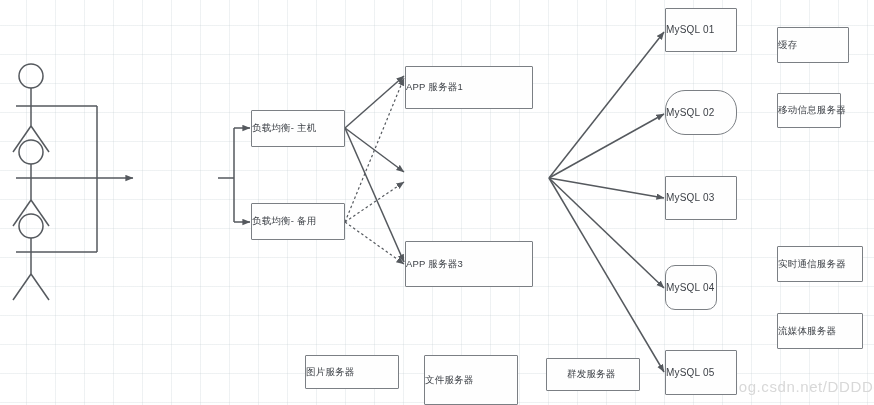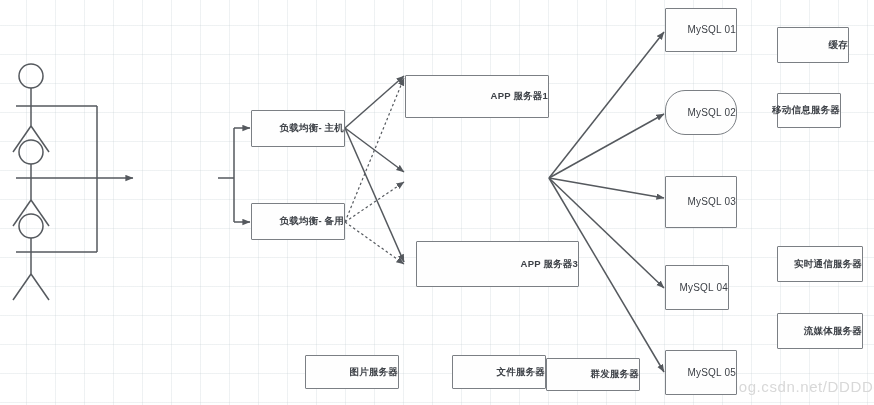--- a/index.html
+++ b/index.html
@@ -28,33 +28,33 @@
     height: 405px;
     pointer-events: none;
   }
   .node {
     position: absolute;
     box-sizing: border-box;
     border: 1.6px solid #7b7f84;
     background: #fefefe;
     display: flex;
     align-items: center;
-    justify-content: flex-end;
+    justify-content: flex-start;
     color: #3d4147;
     letter-spacing: 0.2px;
     text-align: center;
     line-height: 1.15;
     border-radius: 1px;
     z-index: 3;
   }
   .node-label {
     display: block;
     white-space: nowrap;
   }
-  .cn { font-size: 9.5px; font-weight: bold; }
+  .cn { font-size: 9.5px; }
   .en { font-size: 10px; }
   .watermark {
     position: absolute;
     color: #d8d8d8;
     font-size: 15px;
     letter-spacing: 0.6px;
     white-space: nowrap;
     z-index: 1;
     user-select: none;
   }
@@ -134,42 +134,42 @@
 
 
   <div class="node" style="left:251px; top:203px; width:94px; height:37px;">
     <span class="node-label cn">负载均衡- 备用</span>
   </div>
 
   <div class="node" style="left:251px; top:110px; width:94px; height:37px;">
     <span class="node-label cn">负载均衡- 主机</span>
   </div>
 
-  <div class="node" style="left:405px; top:75px; width:144px; height:43px;">
+  <div class="node" style="left:405px; top:66px; width:128px; height:43px;">
     <span class="node-label cn">APP 服务器1</span>
   </div>
 
 
-  <div class="node" style="left:416px; top:241px; width:163px; height:46px;">
+  <div class="node" style="left:405px; top:241px; width:128px; height:46px;">
     <span class="node-label cn">APP 服务器3</span>
   </div>
 
   <div class="node" style="left:665px; top:8px; width:72px; height:44px;">
     <span class="node-label en">MySQL 01</span>
   </div>
 
   <div class="node" style="left:665px; top:90px; width:72px; height:45px;border-radius:20px;">
     <span class="node-label en">MySQL 02</span>
   </div>
 
-  <div class="node" style="left:665px; top:176px; width:72px; height:52px;">
+  <div class="node" style="left:665px; top:176px; width:72px; height:44px;">
     <span class="node-label en">MySQL 03</span>
   </div>
 
-  <div class="node" style="left:665px; top:265px; width:64px; height:45px;">
+  <div class="node" style="left:665px; top:265px; width:52px; height:45px;border-radius:10px;">
     <span class="node-label en">MySQL 04</span>
   </div>
 
   <div class="node" style="left:665px; top:350px; width:72px; height:45px;">
     <span class="node-label en">MySQL 05</span>
   </div>
 
   <div class="node" style="left:777px; top:27px; width:72px; height:36px;">
     <span class="node-label cn">缓存</span>
   </div>
@@ -184,21 +184,21 @@
   </div>
 
   <div class="node" style="left:777px; top:313px; width:86px; height:36px;">
     <span class="node-label cn">流媒体服务器</span>
   </div>
 
   <div class="node" style="left:305px; top:355px; width:94px; height:34px;">
     <span class="node-label cn">图片服务器</span>
   </div>
 
-  <div class="node" style="left:424px; top:355px; width:94px; height:34px;margin-left:28px;">
+  <div class="node" style="left:424px; top:355px; width:94px; height:50px;">
     <span class="node-label cn">文件服务器</span>
   </div>
 
   <div class="node" style="left:546px; top:358px; width:94px; height:33px;padding-left:20px;">
     <span class="node-label cn">群发服务器</span>
   </div>
 
   <div class="watermark" style="left:676px; top:378px;">https://blog.csdn.net/DDDDeng_</div>
 
 </div>

